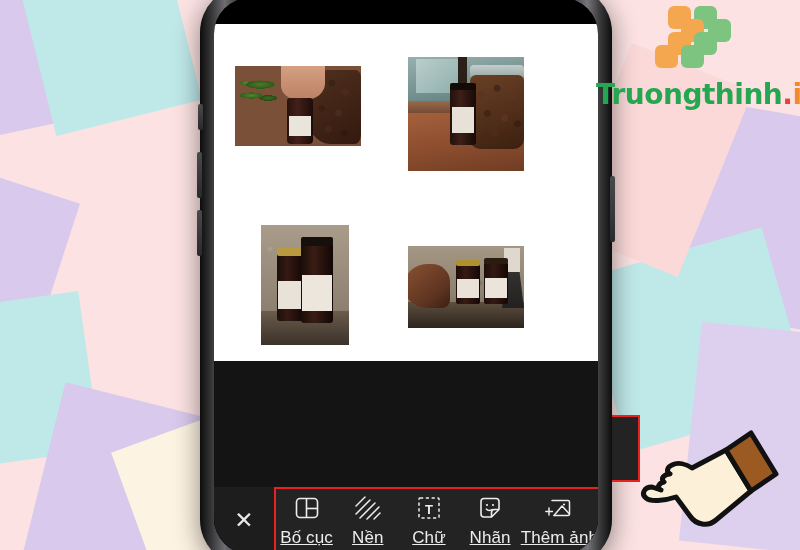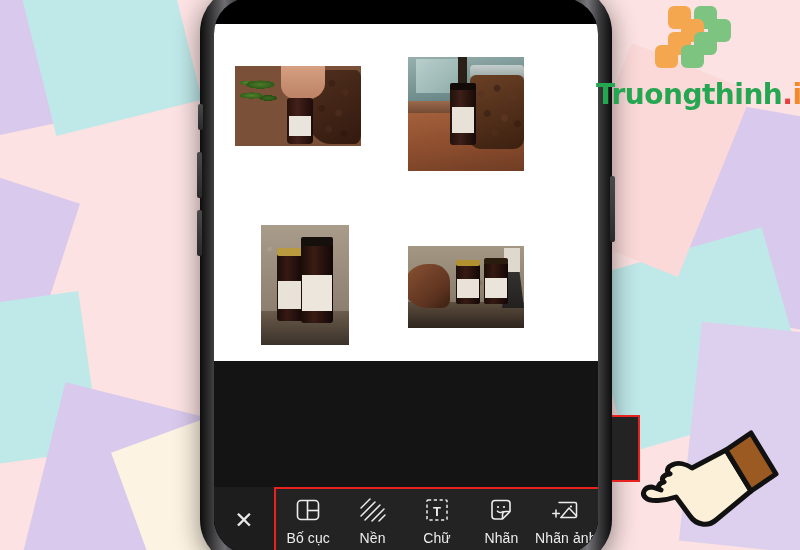--- a/index.html
+++ b/index.html
@@ -146,21 +146,21 @@
     width:60px;height:67px;display:flex;align-items:center;justify-content:center;
     color:#e9e9e9;font-size:23px;line-height:1;font-weight:300;
   }
   .tool-items{flex:1;display:flex;align-items:center;height:67px;
     border:2.5px solid #e8231f;border-right:none;box-sizing:border-box;background:#232323;}
   .tool{
     flex:1;display:flex;flex-direction:column;align-items:center;justify-content:center;
     gap:6px;height:100%;color:#ededed;
   }
   .tool .ico{width:28px;height:28px;display:block;}
-  .tool .lbl{font-size:14px;letter-spacing:.1px;white-space:nowrap;}
+  .tool .lbl{font-size:17px;letter-spacing:.1px;white-space:nowrap;text-decoration:underline;}
 
   
   .red-ext{
     position:absolute;left:612px;bottom:68px;width:28px;height:67px;
     border:2.5px solid #e8231f;border-left:none;box-sizing:border-box;background:#232323;
     z-index:5;
   }
 
   
   .hand-cursor{position:absolute;left:630px;top:424px;width:180px;height:120px;z-index:9;}
@@ -307,21 +307,21 @@
 
             <div class="tool">
               <span class="ico">
                 <svg viewBox="0 0 28 28" width="28" height="28" fill="none" stroke="#ededed" stroke-width="1.5" stroke-linecap="round" stroke-linejoin="round">
                   <path d="M7 6.5h16a1.5 1.5 0 0 1 1.5 1.5v12a1.5 1.5 0 0 1-1.5 1.5H9"></path>
                   <path d="M9 21.5 17 12l7.5 8"></path>
                   <circle cx="19" cy="10.5" r="1.1" fill="#ededed" stroke="none"></circle>
                   <path d="M4 16v7M.8 19.5H7.4" transform="translate(0,-2)"></path>
                 </svg>
               </span>
-              <span class="lbl">Nhãn ảnh</span>
+              <span class="lbl">Thêm ảnh</span>
             </div>
 
           </div>
         </div>
 
       </div>
     </div>
   </div>
 
   <div class="red-ext"></div>

